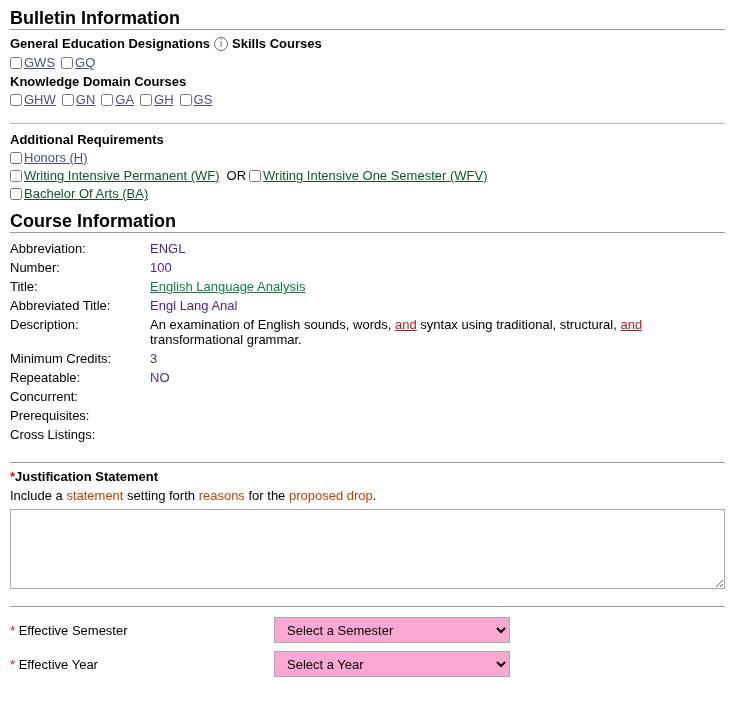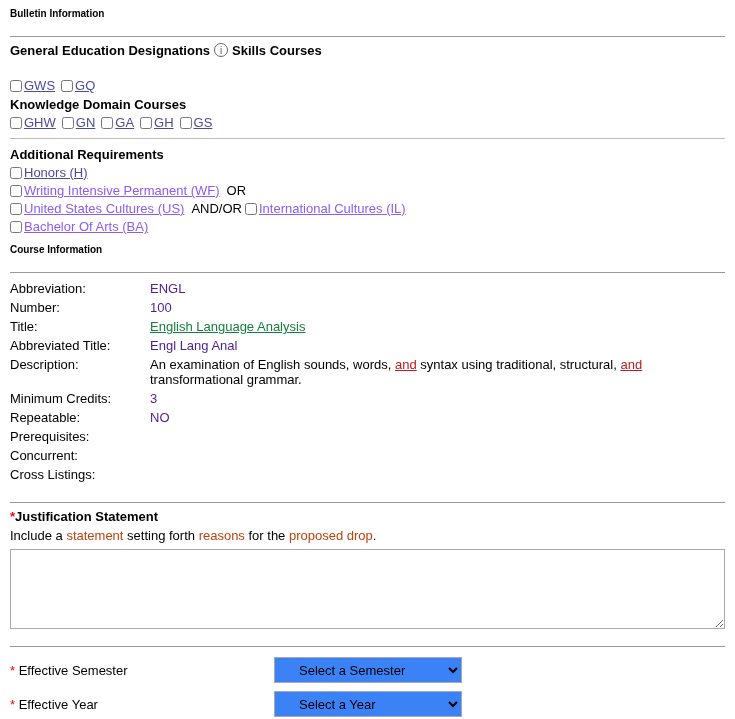--- a/index.html
+++ b/index.html
@@ -10,34 +10,34 @@
       background: #fff;
       width: 735px;
     }
 
     .page-container {
       padding: 8px 10px;
     }
 
     .section-header {
       font-weight: bold;
-      font-size: 10px;
+      font-size: 18px;
       border-bottom: 1px solid #999;
-      padding-bottom: 17px;
+      padding-bottom: 0;
       margin-bottom: 6px;
     }
 
     .bulletin-section {
       margin-bottom: 10px;
     }
 
     .gen-ed-row {
       display: flex;
-      align-items: flex-start;
-      margin-bottom: 20px;
+      align-items: center;
+      margin-bottom: 4px;
       flex-wrap: wrap;
     }
 
     .gen-ed-label {
       font-weight: bold;
       font-size: 13px;
       margin-right: 4px;
     }
 
     .info-icon {
@@ -89,33 +89,33 @@
     .subsection-header {
       font-weight: bold;
       font-size: 13px;
       margin-top: 4px;
       margin-bottom: 3px;
     }
 
     .additional-req-block {
       border-top: 1px solid #bbb;
       padding-top: 4px;
-      margin-top: 8px;
+      margin-top: 16px;
     }
 
     .req-row {
       display: flex;
       align-items: center;
       flex-wrap: wrap;
       margin-bottom: 3px;
       font-size: 13px;
     }
 
     .req-row .link-text {
-      color: #8b5cf6;
+      color: #14532d;
       cursor: pointer;
     }
 
     .req-row .sep-text {
       margin: 0 3px;
       font-size: 13px;
     }
 
     .course-info-section {
       margin-top: 10px;
@@ -218,25 +218,25 @@
     .effective-row .eff-label {
       font-size: 13px;
       width: 220px;
     }
 
     .effective-row .eff-label .req-star {
       color: red;
     }
 
     .effective-row select {
-      width: 188px;
-      font-size: 13px;
-      padding: 3px 20px;
+      width: 236px;
+      font-size: 13px;
+      padding: 3px 8px;
       border: 1px solid #aaa;
-      background: #3b82f6;
+      background: #f9a8d4;
       height: 26px;
     }
   </style>
 </head>
 <body>
 
 <div class="page-container">
 
   <div class="bulletin-section">
     <div class="section-header">Bulletin Information</div>
@@ -291,33 +291,26 @@
           <label for="honors">Honors (H)</label>
         </div>
       </div>
 
       <div class="req-row">
         <div class="checkbox-item">
           <input type="checkbox" id="wf" style="">
           <label for="wf" class="link-text">Writing Intensive Permanent (WF)</label>
         </div>
         <span class="sep-text">OR</span>
-      </div>
-
-      <div class="req-row">
         <div class="checkbox-item">
-          <input type="checkbox" id="us" style="">
-          <label for="us" class="link-text">United States Cultures (US)</label>
+          <input type="checkbox" id="wfv" style="">
+          <label for="wfv" class="link-text">Writing Intensive One Semester (WFV)</label>
         </div>
-        <span class="sep-text">AND/OR</span>
-        <div class="checkbox-item">
-          <input type="checkbox" id="il" style="">
-          <label for="il" class="link-text">International Cultures (IL)</label>
-        </div>
-      </div>
+      </div>
+
 
       <div class="req-row">
         <div class="checkbox-item">
           <input type="checkbox" id="ba" style="">
           <label for="ba" class="link-text">Bachelor Of Arts (BA)</label>
         </div>
       </div>
     </div>
   </div>
 
@@ -347,25 +340,25 @@
         </tr>
         <tr>
           <td class="field-label">Minimum Credits:</td>
           <td class="course-value">3</td>
         </tr>
         <tr>
           <td class="field-label">Repeatable:</td>
           <td class="course-value">NO</td>
         </tr>
         <tr>
+          <td class="field-label">Concurrent:</td>
+          <td class="course-value"></td>
+        </tr>
+        <tr>
           <td class="field-label">Prerequisites:</td>
-          <td class="course-value"></td>
-        </tr>
-        <tr>
-          <td class="field-label">Concurrent:</td>
           <td class="course-value"></td>
         </tr>
         <tr>
           <td class="field-label">Cross Listings:</td>
           <td class="course-value"></td>
         </tr>
       </tbody>
     </table>
   </div>
 

